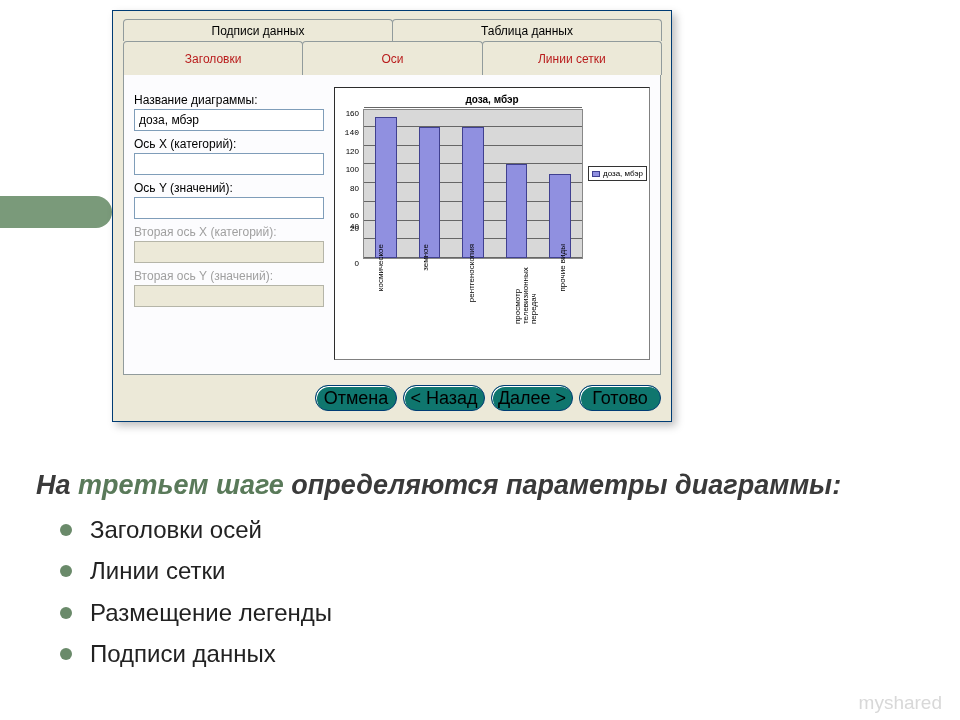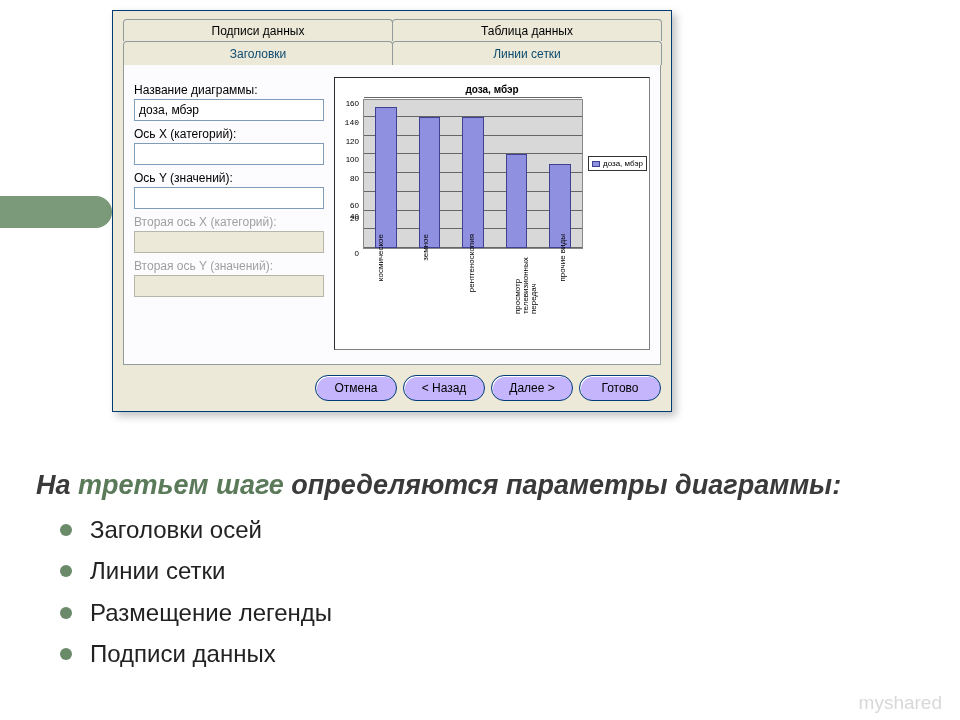--- a/index.html
+++ b/index.html
@@ -80,31 +80,31 @@
       margin-right: -1px;
       font-size: 12px;
       display: flex;
       align-items: center;
       justify-content: center;
       color: #000;
     }
     .tab-row.row-bottom { position: relative; z-index: 2; }
     .tab-row.row-bottom .tab {
       flex: 1;
-      height: 24px;
+      height: 34px;
       background: #ece9d8;
       border: 1px solid #919b9c;
       border-bottom: none;
       border-radius: 4px 4px 0 0;
       margin-right: -1px;
       font-size: 12px;
       display: flex;
       align-items: center;
       justify-content: center;
-      color: #0c4a6e;
+      color: #b91c1c;
     }
     .tab.active {
       background: #fcfcfe;
       border-top: 2px solid #e08030;
       position: relative;
       z-index: 3;
     }
     .tab-panel {
       border: 1px solid #919b9c;
       border-top: none;
@@ -218,24 +218,24 @@
     }
     .button-row {
       display: flex;
       justify-content: flex-end;
       gap: 6px;
       margin-top: 10px;
     }
     .xp-btn {
       min-width: 82px;
       height: 26px;
-      background: #c4b5fd;
+      background: #0f766e;
       border: 1px solid #003c74;
       border-radius: 13px;
-      font-size: 12px;
+      font-size: 18px;
       display: flex;
       align-items: center;
       justify-content: center;
       box-shadow: inset 1px 1px 0 #fff;
     }
     .slide-heading {
       position: absolute;
       left: 36px;
       top: 470px;
       font-size: 27px;
@@ -289,20 +289,21 @@
   <div class="dialog">
 
     <div class="dialog-body">
       <div class="tabs">
         <div class="tab-row row-top">
           <div class="tab">Подписи данных</div>
           <div class="tab">Таблица данных</div>
         </div>
         <div class="tab-row row-bottom">
           <div class="tab active">Заголовки</div>
+          <div class="tab">Оси</div>
           <div class="tab">Линии сетки</div>
         </div>
 
         <div class="tab-panel">
 
           <div class="left-col">
             <div class="form-label">Название диаграммы:</div>
             <input class="form-input" value="доза, мбэр" style="">
 
             <div class="form-label">Ось X (категорий):</div>

